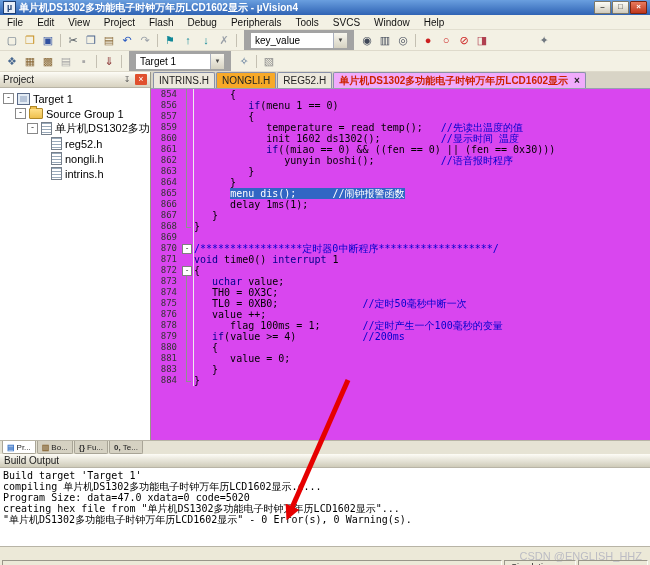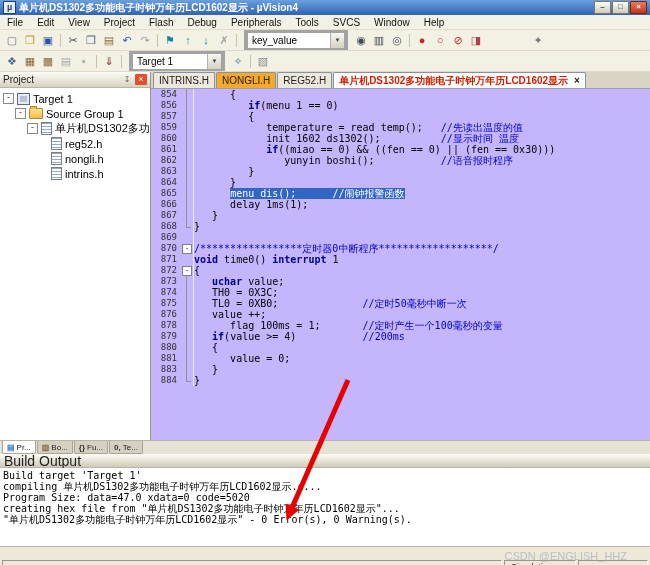--- a/index.html
+++ b/index.html
@@ -21,21 +21,21 @@
   
   .menubar{height:14px;flex:none;background:#f3f1e4;display:flex;align-items:center;font-size:10px;
     border-bottom:1px solid #e2dfd0;color:#111}
   .mitem{padding:0 7px;white-space:nowrap}
   .toolbar{height:20px;flex:none;background:#f3f1e4;display:flex;align-items:center;padding:0 3px;
     border-bottom:1px solid #dedacb;overflow:hidden}
   .tbtn{width:18px;height:16px;flex:none;display:flex;align-items:center;justify-content:center;
     font-size:11px;border-radius:2px}
   .tsep{width:1px;height:13px;background:#c4c0b2;margin:0 3px;flex:none}
   .tspace{flex:none;height:1px}
-  .combo{height:15px;border:4px solid #a3a3a3;background:#fff;display:inline-flex;align-items:center;
+  .combo{height:15px;border:7px solid #a3a3a3;background:#fff;display:inline-flex;align-items:center;
     font-size:10px;margin:0 4px;flex:none}
   .cval{flex:1;padding:0 4px;white-space:nowrap;overflow:hidden;color:#000}
   .carr{width:13px;align-self:stretch;background:linear-gradient(#f8f6ee,#d6d2c2);border-left:1px solid #aab0c0;
     display:flex;align-items:center;justify-content:center;font-size:6px;color:#444}
 
   
   .main{height:368px;flex:none;display:flex;min-height:0}
   .projpanel{width:150px;flex:none;background:#fff;border-right:1px solid #9a968a;display:flex;flex-direction:column}
   .paneltitle{height:15px;flex:none;background:linear-gradient(#fdfcf6,#d7d2c0);border-bottom:1px solid #b8b4a6;
     display:flex;align-items:center;font-size:10px;padding:0 3px;color:#222}
@@ -55,56 +55,56 @@
     background:#eec04e;border:1px solid #b08828;border-bottom:none}
   .nicon.file{width:9px;height:11px;background:#fff;border:1px solid #76808c;
     background-image:linear-gradient(#9ab 1px,transparent 1px);background-size:7px 3px;background-position:1px 3px}
 
   .editor{flex:1;min-width:0;display:flex;flex-direction:column;background:#fff}
   .tabsbar{height:16px;flex:none;background:#d8d4c6;display:flex;align-items:flex-end;padding-left:2px;
     border-bottom:1px solid #98a0b0;overflow:hidden}
   .etab{height:15px;display:inline-flex;align-items:center;padding:0 5px;font-size:10px;color:#222;
     border:1px solid #8890a8;border-bottom:none;background:#ece8dc;margin-right:1px;border-radius:2px 2px 0 0;white-space:nowrap}
   .etab.highlight{background:var(--tab-highlight)}
-  .etab.active{background:#ffffff;color:var(--tab-active-text);font-weight:bold}
+  .etab.active{background:#f0abfc;color:var(--tab-active-text);font-weight:bold}
   .tclose{margin-left:6px;color:#222;font-weight:bold;font-size:10px}
 
-  .code{flex:1;overflow:hidden;font-family:"DejaVu Sans Mono",monospace;font-size:10px;background:#c4b5fd}
+  .code{flex:1;overflow:hidden;font-family:"DejaVu Sans Mono",monospace;font-size:10px;background:#d946ef}
   .crow{display:flex;height:11px;line-height:11px;white-space:pre}
   .gut{width:26px;flex:none;text-align:right;padding-right:4px;color:#333;font-size:9px}
   .fmargin{width:12px;flex:none;position:relative;border-right:1px solid #ededed}
   .fmargin.fline::before{content:"";position:absolute;left:5px;top:0;bottom:0;border-left:1px solid #909090}
   .fmargin.fend::before{content:"";position:absolute;left:5px;top:0;height:6px;width:4px;
     border-left:1px solid #909090;border-bottom:1px solid #909090}
   .fbox{position:absolute;left:1px;top:1px;width:8px;height:8px;border:1px solid #808080;background:#fff;
     font-size:8px;line-height:6px;text-align:center;color:#222;font-family:"Liberation Sans",sans-serif}
   .ctext{flex:1;white-space:pre;color:#000;overflow:hidden}
-  .kw{color:var(--keyword);font-weight:bold}
+  .kw{color:var(--keyword);font-weight:normal}
   .cm{color:var(--comment)}
   .sel{background:var(--selection-bg);color:var(--selection-text)}
   .sel .cm,.sel .kw{color:var(--selection-text)}
 
   
   .minitabs{height:13px;flex:none;background:#e6e3d4;border-top:1px solid #b8b4a6;display:flex;
     align-items:flex-start;padding-left:2px}
   .mtab{height:12px;display:inline-flex;align-items:center;gap:2px;padding:0 4px;font-size:8px;color:#222;
     border:1px solid #a8a496;border-top:none;background:#d5d1c2;margin-right:1px;border-radius:0 0 2px 2px;white-space:nowrap}
   .mtab.active{background:#fff}
   .mticon{font-size:8px;font-weight:bold}
 
   
   .boutcap{height:13px;flex:none;background:linear-gradient(#fdfcf6,#cfcbb9);border-bottom:1px solid #b8b4a6;
-    font-size:14px;display:flex;align-items:center;padding:0 4px;color:#222}
+    font-size:10px;display:flex;align-items:center;padding:0 4px;color:#222}
   .bout{height:74px;flex:none;background:#fff;font-family:"DejaVu Sans Mono",monospace;font-size:10px;
     padding:2px 3px;overflow:hidden;border-bottom:1px solid #b8b4a6}
   .boline{height:11px;line-height:11px;white-space:pre;color:#000}
 
   
   .statusarea{height:28px;flex:none;position:relative;background:#ece9d8}
-  .watermark{position:absolute;right:23px;top:3px;color:#bcbcc4;font-size:11px}
+  .watermark{position:absolute;right:8px;top:3px;color:#bcbcc4;font-size:11px}
   .statusbar{position:absolute;left:0;right:0;bottom:0;height:14px;display:flex;gap:2px;padding:1px 2px;align-items:stretch}
   .spane{border:1px solid;border-color:#9a968a #fdfdf8 #fdfdf8 #9a968a;font-size:9px;display:flex;
     align-items:center;padding:0 6px;color:#222;box-sizing:border-box}
 
   .arrow{position:absolute;left:0;top:0;width:650px;height:565px;pointer-events:none;z-index:50}
   .arrow line{stroke:var(--arrow)}
   .arrow polygon{fill:var(--arrow)}
 </style>
 </head>
 <body>

